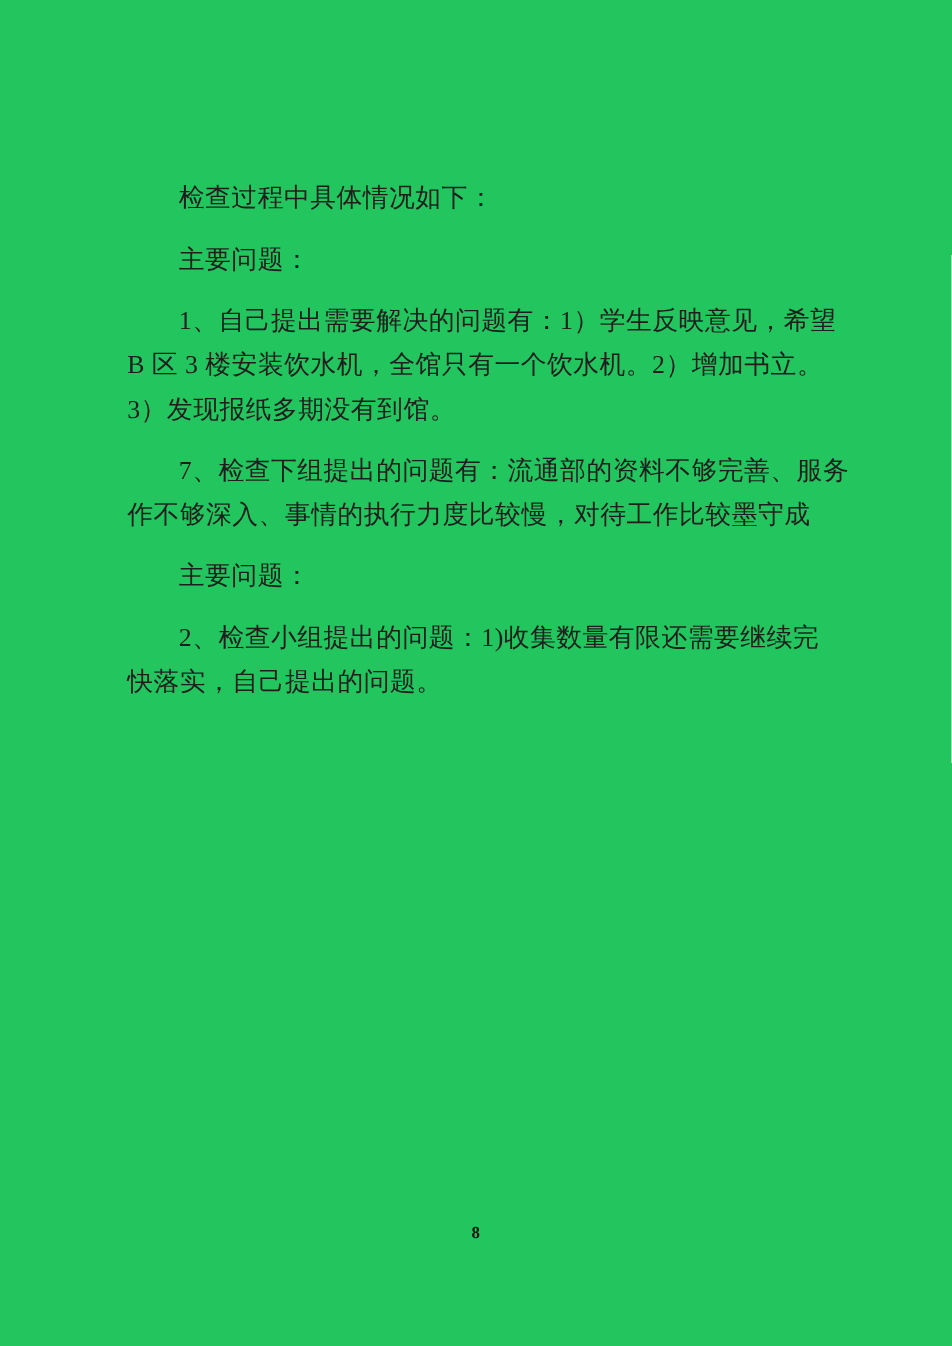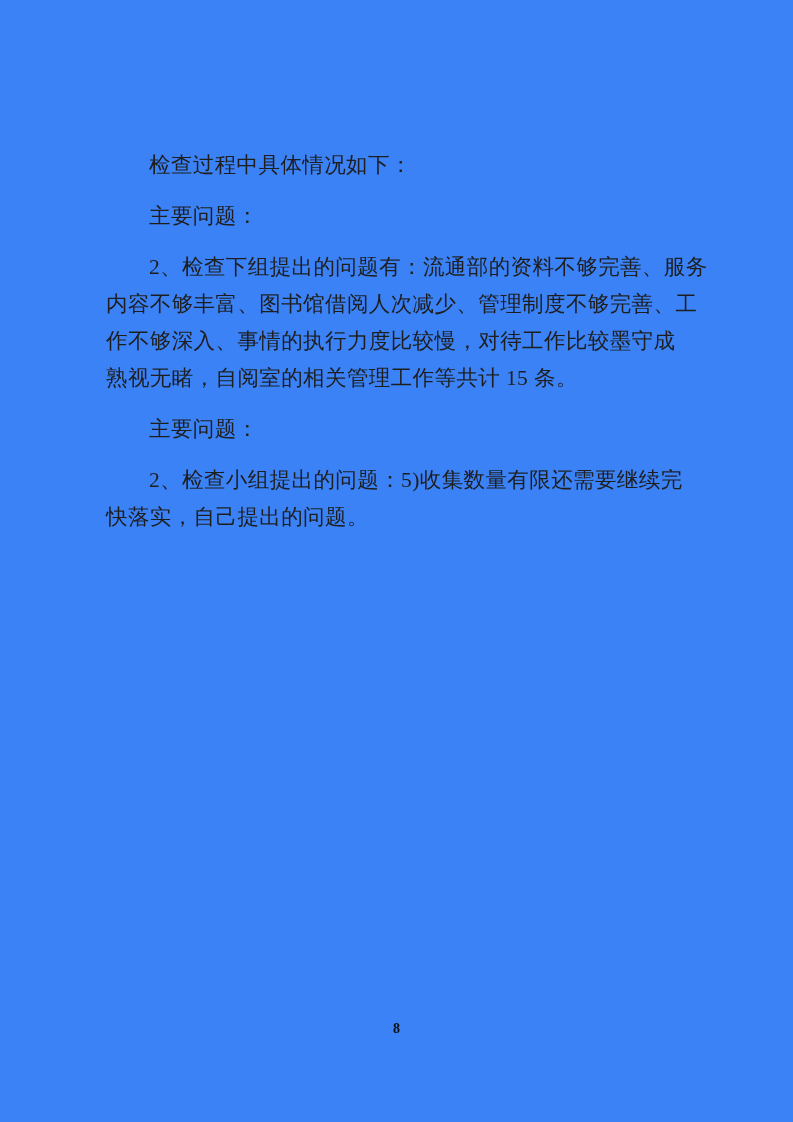--- a/index.html
+++ b/index.html
@@ -4,21 +4,21 @@
 <style>
   html, body {
     margin: 0;
     padding: 0;
     background: #ffffff;
   }
   .page {
     position: relative;
     width: 793px;
     height: 1122px;
-    background: #3b82f6;
+    background: #22c55e;
     overflow: hidden;
     font-family: "Liberation Serif", "DejaVu Serif", serif;
     color: #1e1e1e;
   }
   .doc-body {
     position: absolute;
     left: 106px;
     top: 147px;
     width: 586px;
     font-size: 21.5px;
@@ -54,27 +54,30 @@
 
 <div class="page">
   <div class="doc-body" id="doc-body">
       <div class="para">
         <div class="line first">检查过程中具体情况如下：</div>
       </div>
       <div class="para">
         <div class="line first">主要问题：</div>
       </div>
       <div class="para">
-        <div class="line first">2、检查下组提出的问题有：流通部的资料不够完善、服务</div>
-        <div class="line">内容不够丰富、图书馆借阅人次减少、管理制度不够完善、工</div>
+        <div class="line first">1、自己提出需要解决的问题有：1）学生反映意见，希望</div>
+        <div class="line">B 区 3 楼安装饮水机，全馆只有一个饮水机。2）增加书立。</div>
+        <div class="line">3）发现报纸多期没有到馆。</div>
+      </div>
+      <div class="para">
+        <div class="line first">7、检查下组提出的问题有：流通部的资料不够完善、服务</div>
         <div class="line">作不够深入、事情的执行力度比较慢，对待工作比较墨守成</div>
-        <div class="line">熟视无睹，自阅室的相关管理工作等共计 15 条。</div>
       </div>
       <div class="para">
         <div class="line first">主要问题：</div>
       </div>
       <div class="para">
-        <div class="line first">2、检查小组提出的问题：5)收集数量有限还需要继续完</div>
+        <div class="line first">2、检查小组提出的问题：1)收集数量有限还需要继续完</div>
         <div class="line">快落实，自己提出的问题。</div>
       </div>
     </div>
   <div class="page-number">8</div>
 </div>
 
 </body></html>

